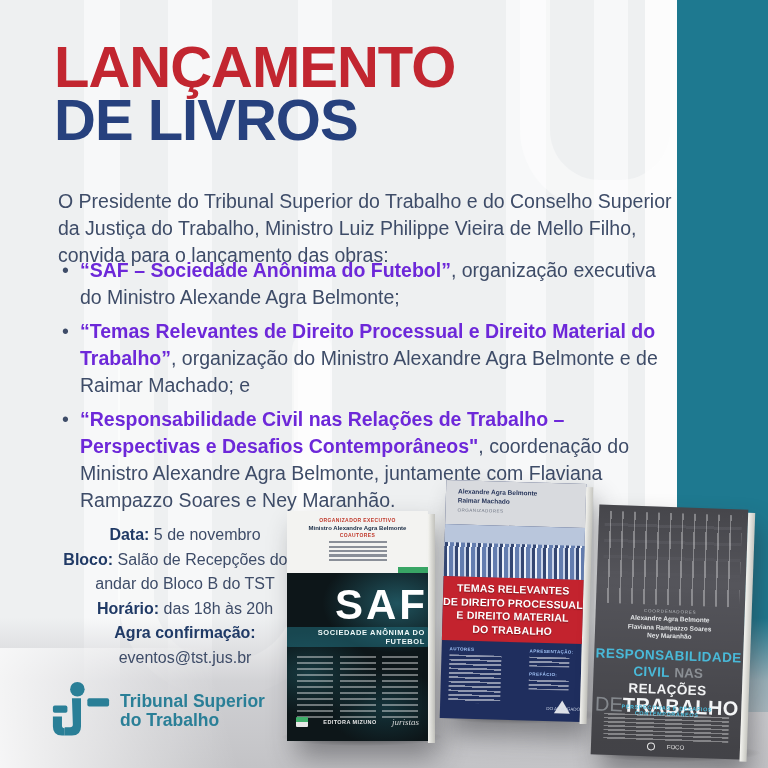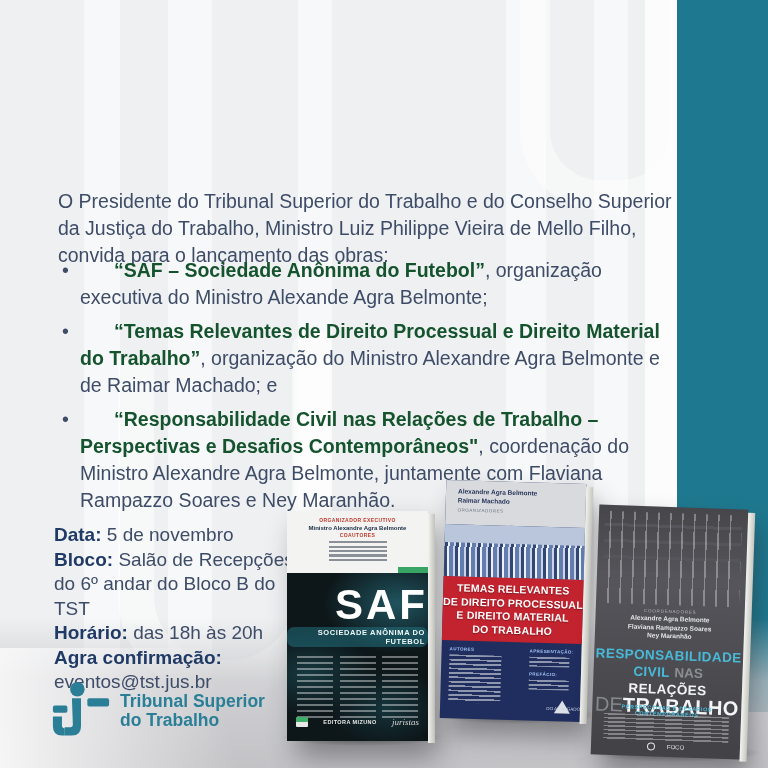--- a/index.html
+++ b/index.html
@@ -30,24 +30,24 @@
   .title .l1{font-size:58px;color:#c22630;display:block;}
   .title .l2{font-size:58px;color:#27417e;display:block;}
   
   .intro{position:absolute;left:54px;top:184px;width:618px;
     font-size:19.5px;line-height:27px;color:#3e4c68;}
   
   .bullets{position:absolute;left:60px;top:257px;width:616px;margin:0;padding:0;list-style:none;}
   .bullets li{position:relative;padding-left:20px;margin-bottom:7px;
     font-size:19.5px;line-height:27px;color:#3e4c68;}
   .bullets li::before{content:"•";position:absolute;left:2px;top:0;color:#3e4c68;}
-  .bullets b{color:#14532d;margin-left:34px;}
+  .bullets b{color:#6d28d9;}
   
   .details{position:absolute;left:54px;top:523px;width:262px;
-    font-size:19px;line-height:24.5px;color:#3e4c68;}
+    font-size:16px;line-height:24.5px;color:#3e4c68;text-align:center;}
   .details b{color:#203a66;}
   
   .logo{position:absolute;left:52px;top:680px;display:flex;align-items:center;gap:10px;}
   .logo svg{width:58px;height:62px;display:block;}
   .logo-text{font-size:17.5px;font-weight:bold;color:#2a7f97;line-height:19px;}
   
   .book{position:absolute;box-shadow:10px 16px 26px rgba(40,40,45,.45);}
   .book .pages{position:absolute;top:3px;right:-7px;bottom:-2px;width:7px;
     background:linear-gradient(90deg,#f4f4f0,#c6c6c0);}
   .gshadow{position:absolute;height:18px;border-radius:50%;
@@ -63,21 +63,21 @@
   .b1-green{position:absolute;right:0;top:56px;width:30px;height:24px;background:#38a565;}
   .b1-main{position:absolute;left:0;top:62px;right:0;bottom:0;
     background:
       radial-gradient(120px 80px at 78% 18%,rgba(38,105,118,.75),transparent 62%),
       radial-gradient(110px 70px at 15% 60%,rgba(30,90,100,.5),transparent 60%),
       radial-gradient(90px 60px at 70% 80%,rgba(25,75,85,.55),transparent 65%),
       #0d1619;
     text-align:right;color:#fff;}
   .b1-saf{font-size:42px;font-weight:bold;letter-spacing:3px;line-height:44px;margin-top:10px;}
   .b1-sub{display:inline-block;font-size:7.5px;font-weight:bold;letter-spacing:.6px;color:#eef8f8;
-    background:rgba(35,120,135,.5);padding:1px 3px;border-radius:7px;}
+    background:rgba(35,120,135,.5);padding:1px 3px;border-radius:1px;}
   .b1-cols{display:flex;justify-content:space-between;padding:8px 10px 0;}
   .b1-cols div{width:36px;height:66px;}
   .b1-logos{position:absolute;left:0;right:0;bottom:14px;display:flex;align-items:center;justify-content:space-between;padding:0 9px;}
   .b1-mizuno{font-size:5.5px;font-weight:bold;color:#e8e8e8;letter-spacing:.4px;}
   .b1-juristas{font-size:9px;font-style:italic;color:#d5d5d5;font-family:"Liberation Serif",serif;}
   .b1-acad{width:12px;height:10px;background:linear-gradient(180deg,#3fae6a 55%,#e7e7e7 55%);border-radius:1px;}
   
   .book2{left:443px;top:482px;width:140px;height:238px;background:#1f2e5e;transform:rotate(1.6deg);}
   .b2-top{position:absolute;left:0;top:0;right:0;height:44px;background:#d8dade;padding:7px 0 0 12px;box-sizing:border-box;}
   .b2-auth{font-size:6.5px;font-weight:bold;color:#27355a;line-height:8.5px;}
@@ -137,20 +137,24 @@
   <div class="stripe s6"></div>
   <div class="ghost-u"></div>
   <div class="ghost-u2"></div>
   <div class="ghost-bar"></div>
 
   <div class="teal-band"></div>
 
   <div class="floor"></div>
   <div class="floor-sheen"></div>
 
+  <h1 class="title" style="margin:0;">
+    <span class="l1">LANÇAMENTO</span>
+    <span class="l2">DE LIVROS</span>
+  </h1>
 
   <p class="intro" style="margin:4px;">O Presidente do Tribunal Superior do Trabalho e do Conselho Superior da Justiça do Trabalho, Ministro Luiz Philippe Vieira de Mello Filho, convida para o lançamento das obras:</p>
 
   <ul class="bullets">
     <li>
       <b>“SAF – Sociedade Anônima do Futebol”</b><span>, organização executiva do Ministro Alexande Agra Belmonte;</span>
     </li>
     <li>
       <b>“Temas Relevantes de Direito Processual e Direito Material do Trabalho”</b><span>, organização do Ministro Alexandre Agra Belmonte e de Raimar Machado; e</span>
     </li>

